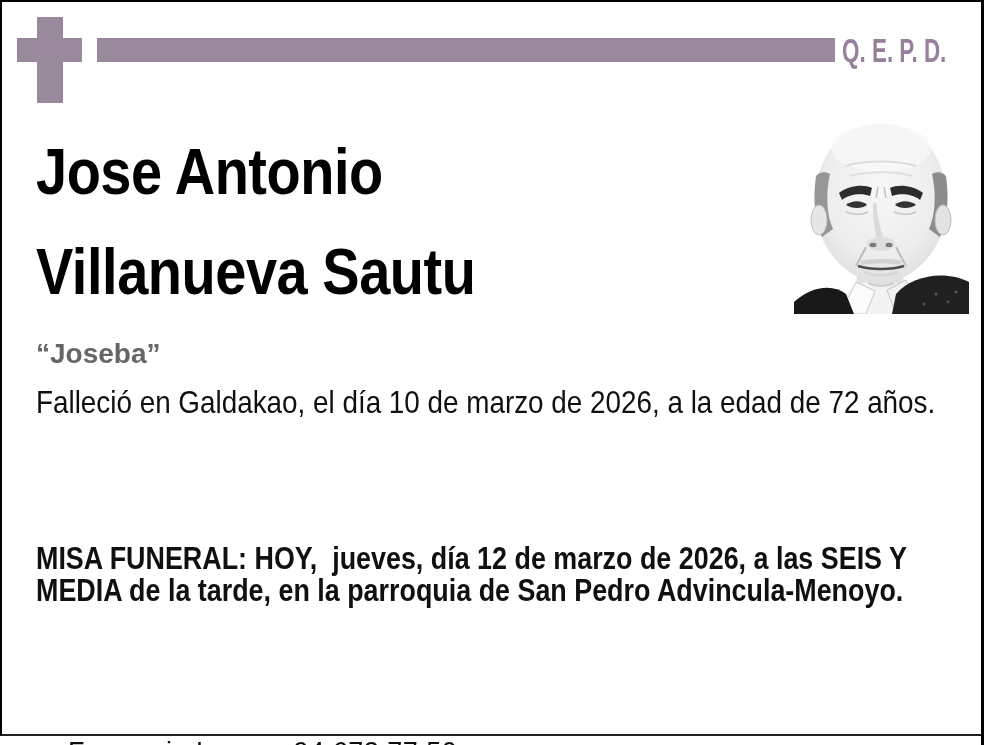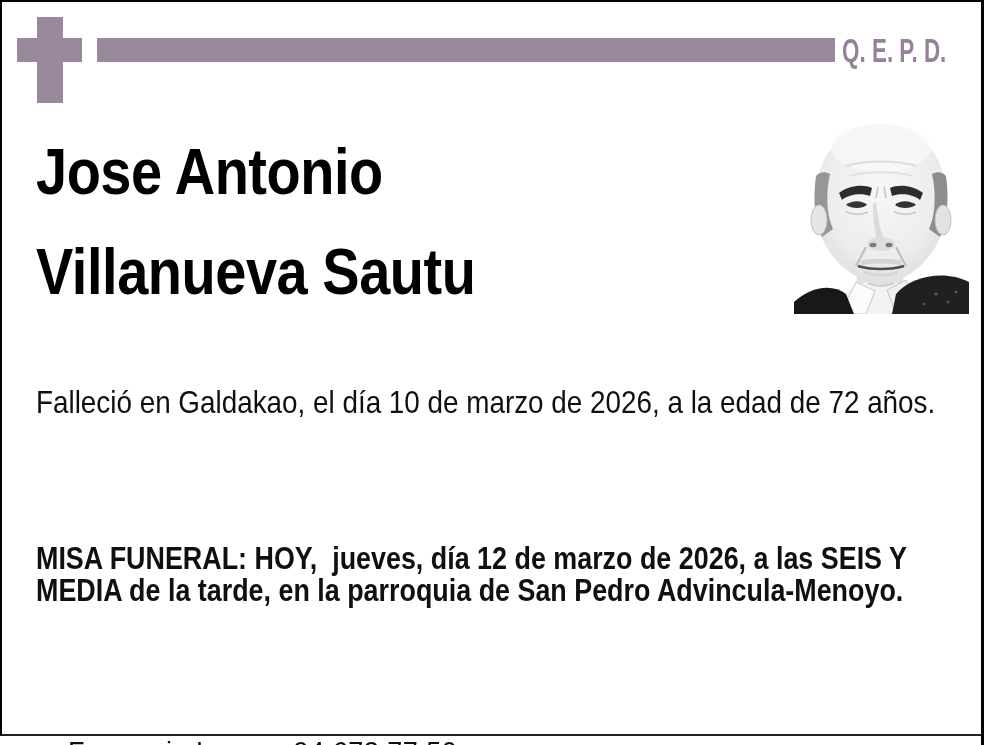--- a/index.html
+++ b/index.html
@@ -113,20 +113,21 @@
       <path d="M80,131 C76,139 72,146 70,150 M110,131 C114,139 118,146 120,150" stroke="#bdbdbd" stroke-width="2" fill="none"></path>
 
       <path d="M74,145 C86,142 104,142 116,145 L114,149 C104,147 86,147 76,149 Z" fill="#c9c9c9" opacity="0.7"></path>
       <path d="M72,150 C84,154 106,154 118,150" stroke="#4d4d4d" stroke-width="2.5" fill="none"></path>
       <path d="M78,156 C88,160 102,160 112,156" stroke="#d8d8d8" stroke-width="3" fill="none"></path>
 
       <path d="M82,167 C90,171 100,171 108,167" stroke="#cccccc" stroke-width="2" fill="none"></path>
     </svg>
   </div>
 
+  <div class="nickname">“Joseba”</div>
 
   <div id="death" class="para regular">
     <span class="line">Falleció en Galdakao, el día 10 de marzo de 2026, a la edad de 72 años.</span>
   </div>
 
 
   <div id="funeral" class="para bold">
     <span class="line">MISA FUNERAL: HOY,  jueves, día 12 de marzo de 2026, a las SEIS Y</span>
     <span class="line">MEDIA de la tarde, en la parroquia de San Pedro Advincula-Menoyo.</span>
   </div>

